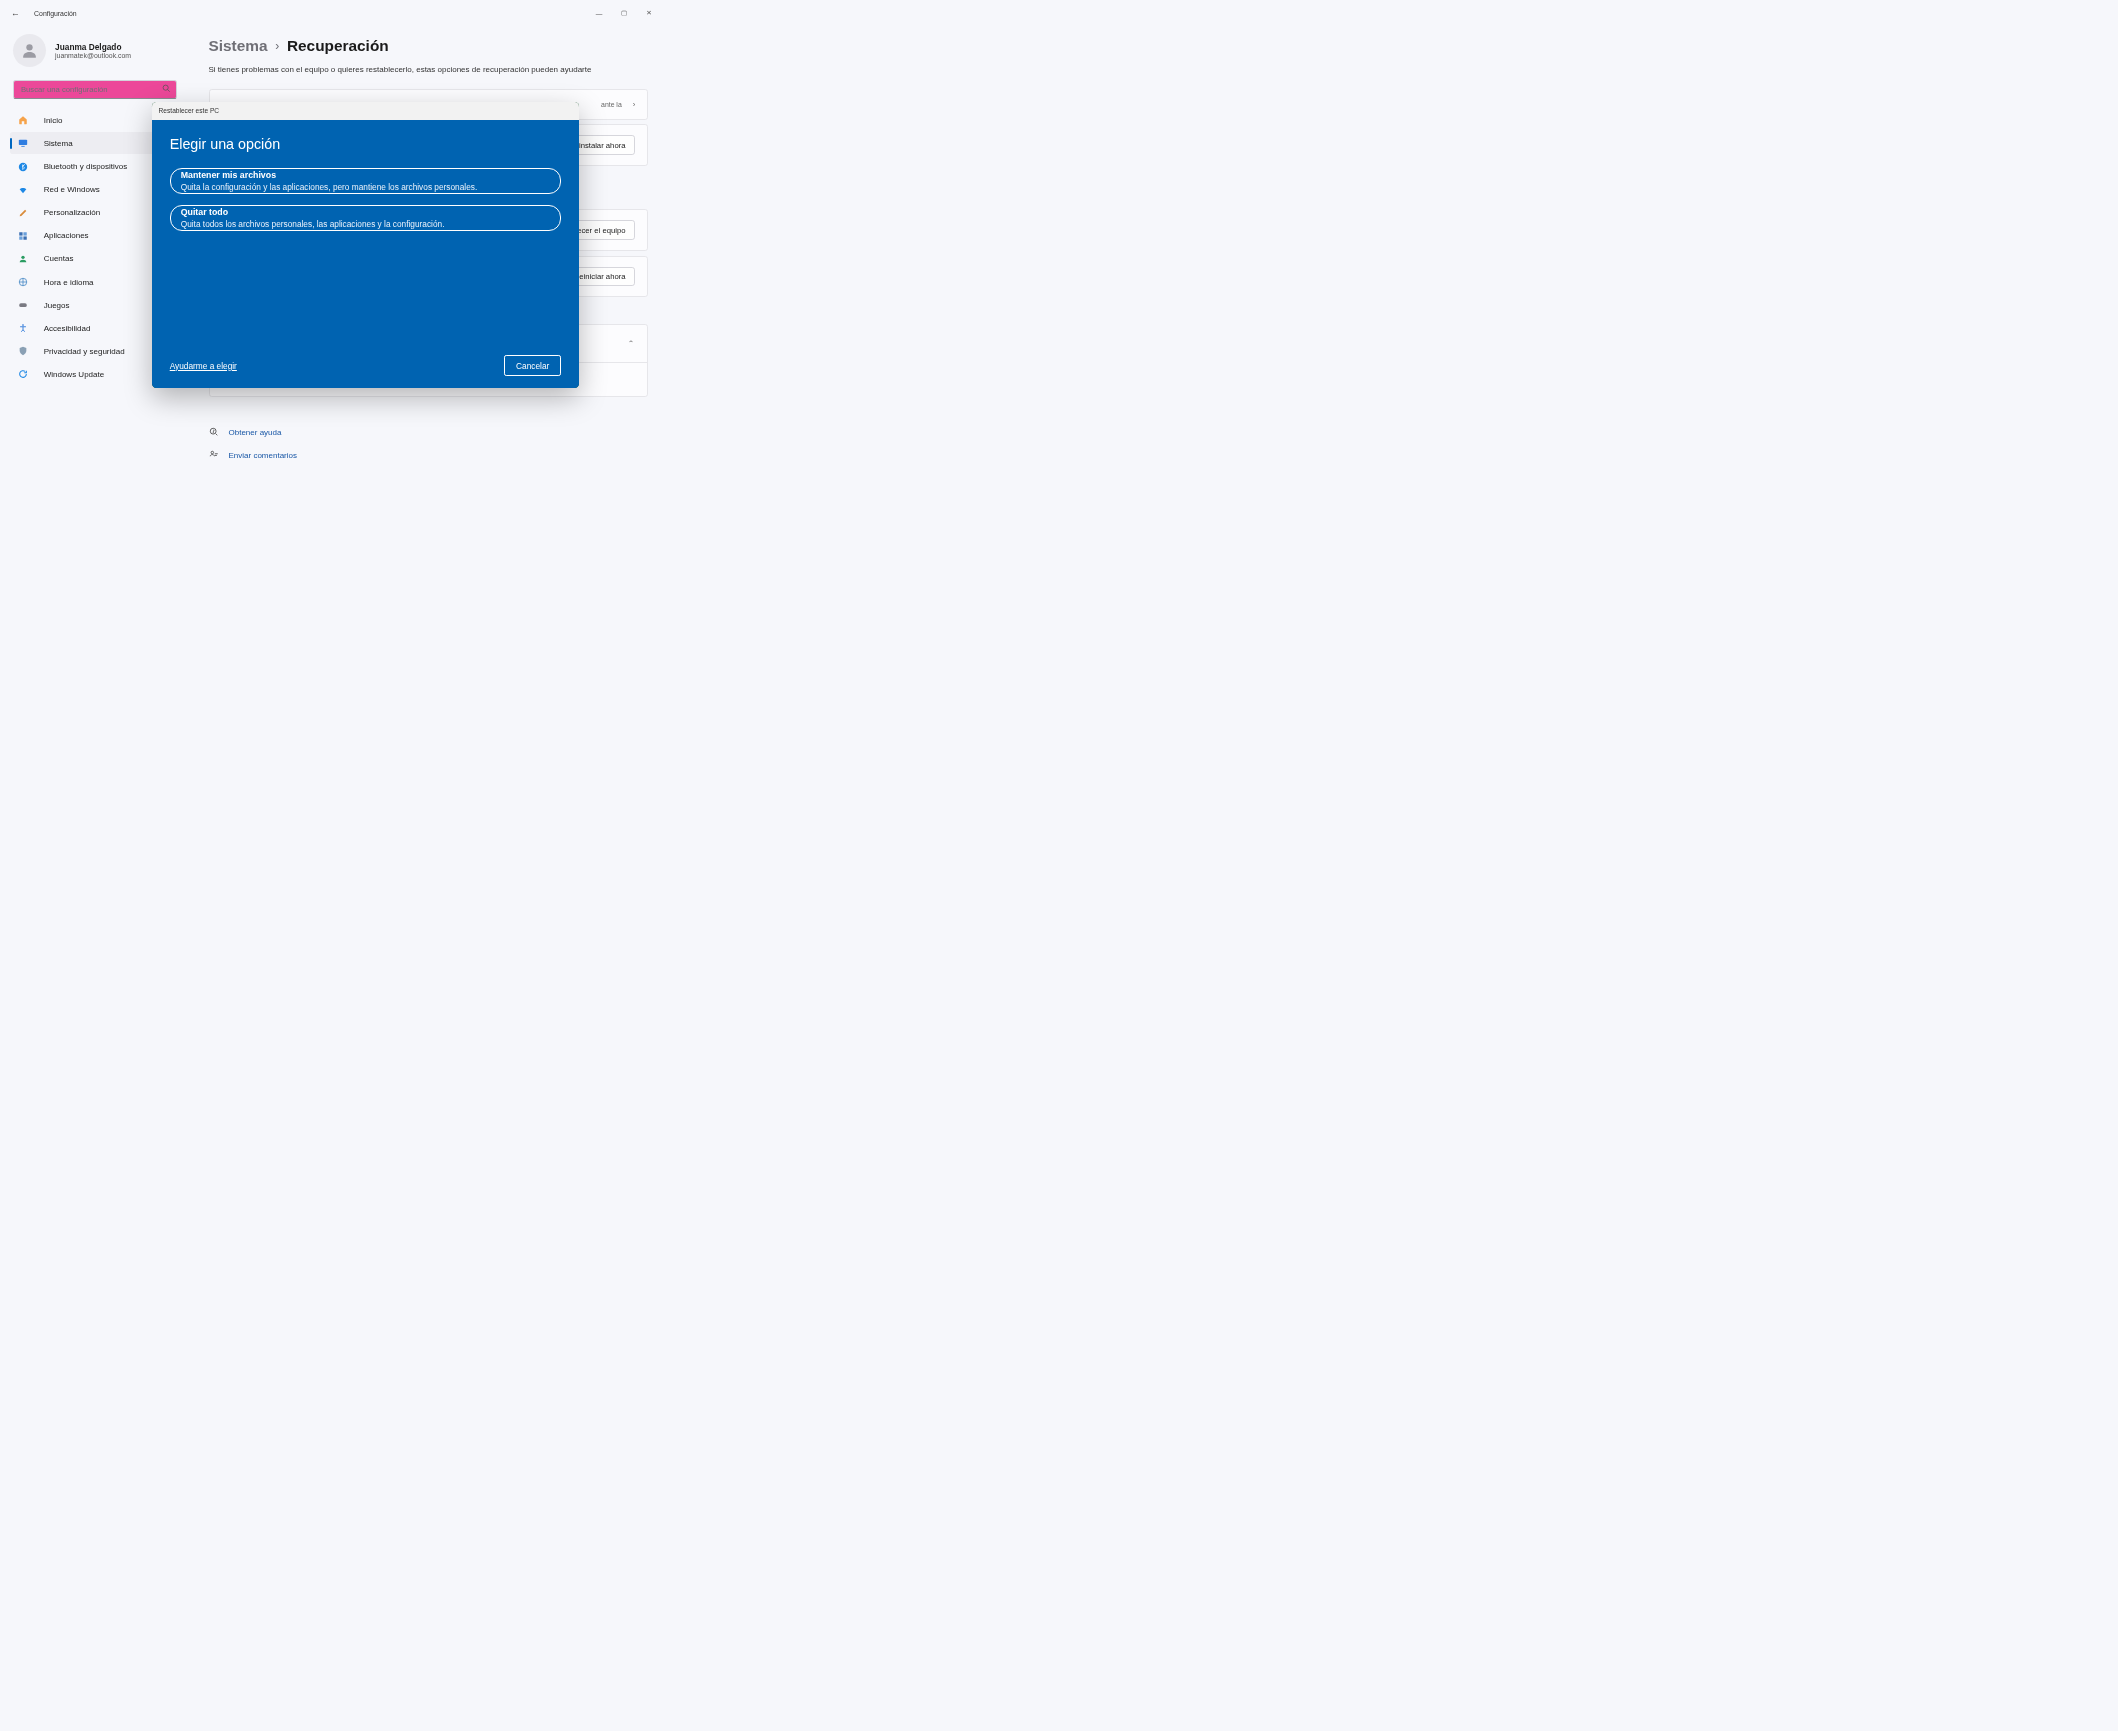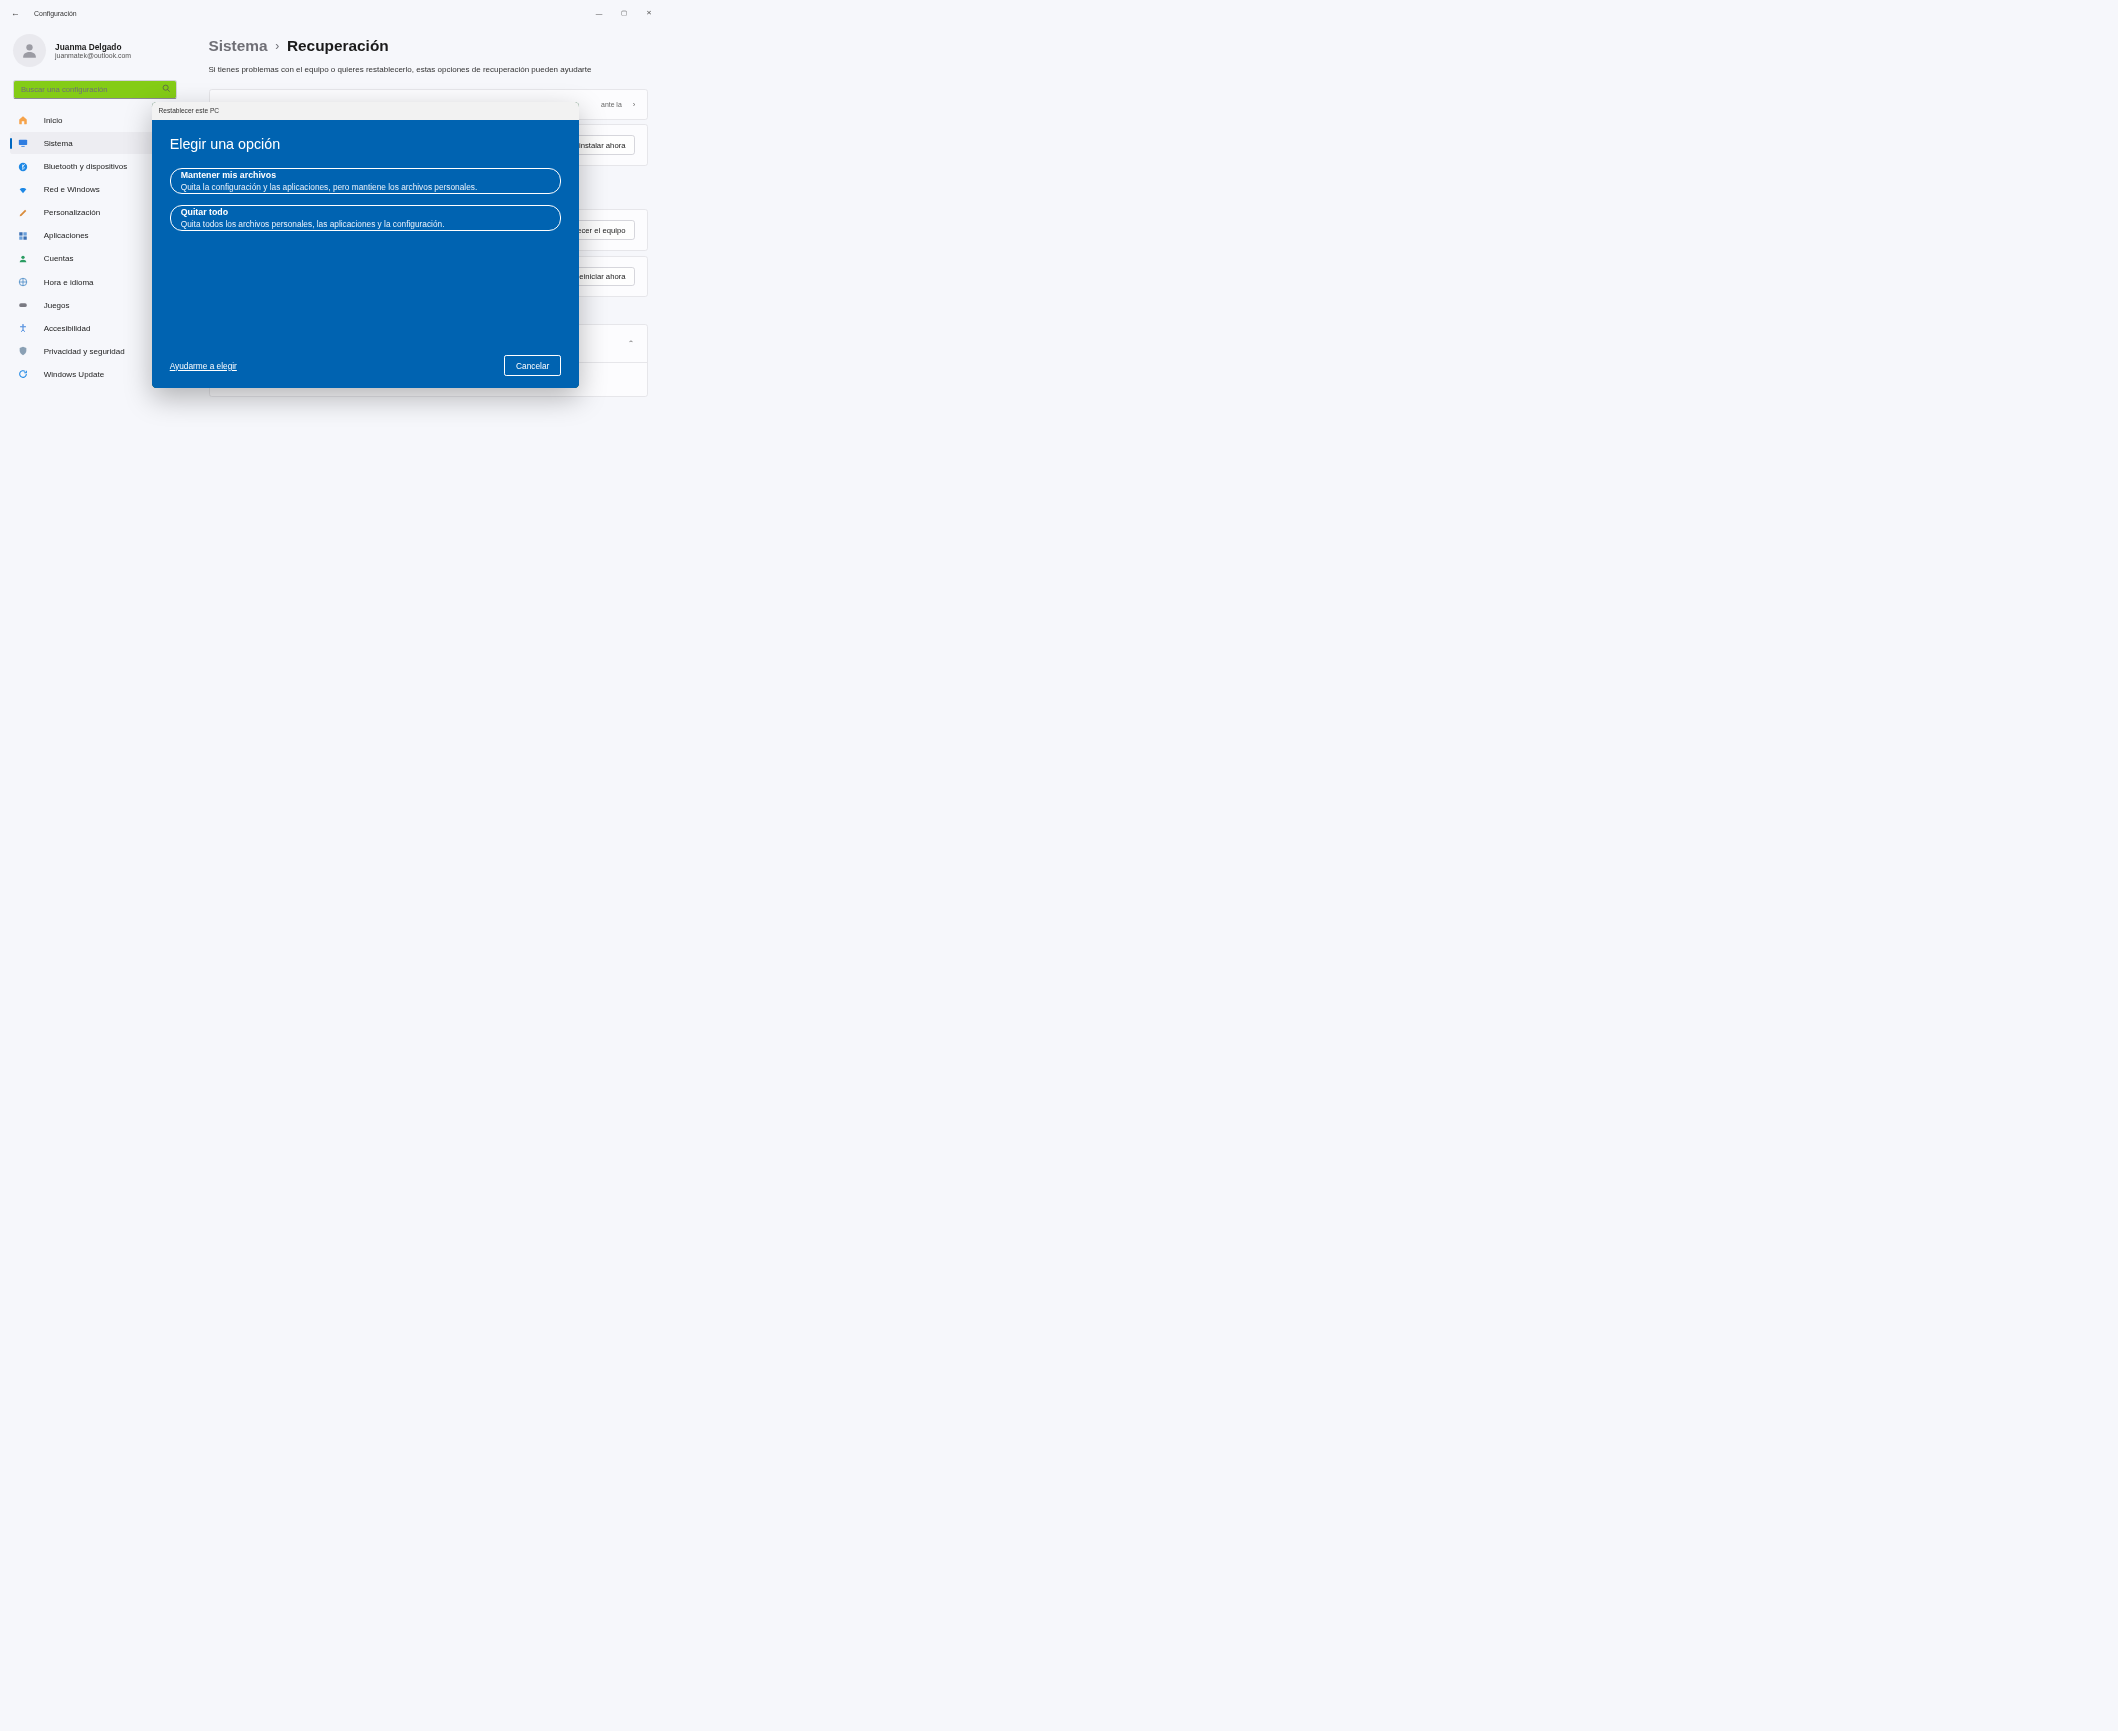--- a/index.html
+++ b/index.html
@@ -50,21 +50,21 @@
     display:flex; align-items:center; justify-content:center;
   }
   .avatar svg { width: 19px; height: 19px; fill:#9b9ba3; }
   .profile-name { font-weight: 600; font-size: 8.3px; color:#1b1b1b;}
   .profile-email { font-size: 6.9px; color:#555;}
   .search-wrap {
     position: relative; margin: 0 3.3px 10px 3.3px;
   }
   .search {
     width: 100%; height: 19px; border-radius: 2.8px;
-    border: 0.6px solid #d3d3da; background:#84cc16;
+    border: 0.6px solid #d3d3da; background:#ec4899;
     padding: 0 21px 0 6.6px; font-size: 7.7px; color:#333;
     border-bottom: 1.1px solid #8a8a92;
   }
   .search::placeholder { color:#6f6f76; }
   .search-icon {
     position:absolute; right:5.5px; top: 3.9px; color:#555;
   }
   .nav { display:flex; flex-direction:column; gap: 1.1px; }
   .nav-item {
     display:flex; align-items:center; gap: 15px;
@@ -354,20 +354,42 @@
               <circle cx="12" cy="12" r="9"></circle>
               <path d="M3 12h18M12 3c3 3 3 15 0 18M12 3c-3 3-3 15 0 18"></path>
             </svg>
         </span>
         <div class="help-title">Ayuda con recuperación</div>
         <span class="chevron">⌃</span>
       </div>
       <div class="help-body">Crear una unidad de recuperación</div>
     </div>
 
+    <div class="footer-links">
+      <div class="flink">
+        <span class="icon">
+          <svg width="10" height="10" viewBox="0 0 24 24" fill="none" stroke="#333" stroke-width="1.8">
+              <circle cx="10" cy="10" r="7"></circle>
+              <path d="M10 7a2 2 0 012 2c0 1-2 1-2 3"></path>
+              <circle cx="10" cy="14" r=".5" fill="#333"></circle>
+              <path d="M16 16l4 4"></path>
+            </svg>
+        </span>
+        <span>Obtener ayuda</span>
+      </div>
+      <div class="flink">
+        <span class="icon">
+          <svg width="10" height="10" viewBox="0 0 24 24" fill="none" stroke="#333" stroke-width="1.8">
+              <circle cx="8" cy="6" r="3"></circle>
+              <path d="M3 15c0-3 3-4 5-4s5 1 5 4M14 9h7M14 13h5"></path>
+            </svg>
+        </span>
+        <span>Enviar comentarios</span>
+      </div>
+    </div>
   </div>
 </div>
 
 <div class="modal">
   <div class="modal-titlebar">Restablecer este PC</div>
   <div class="modal-body">
     <div class="modal-heading">Elegir una opción</div>
 
     <div class="option">
       <div class="option-title">Mantener mis archivos</div>

